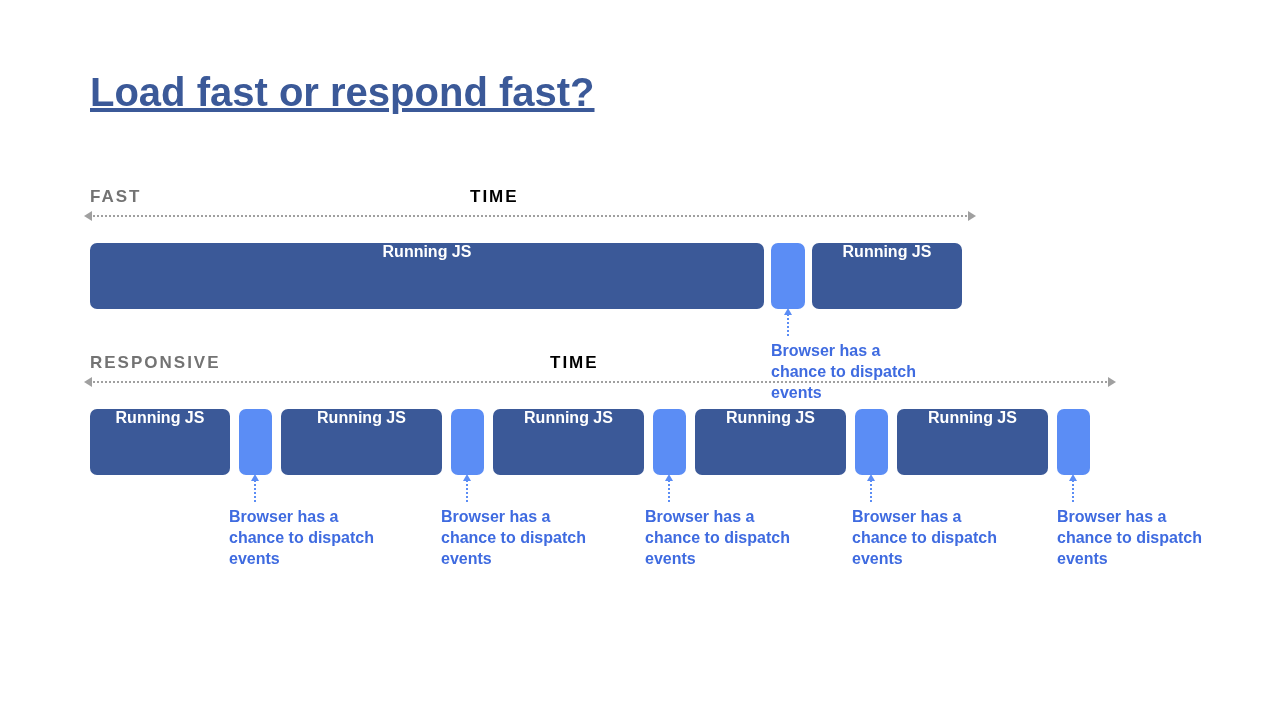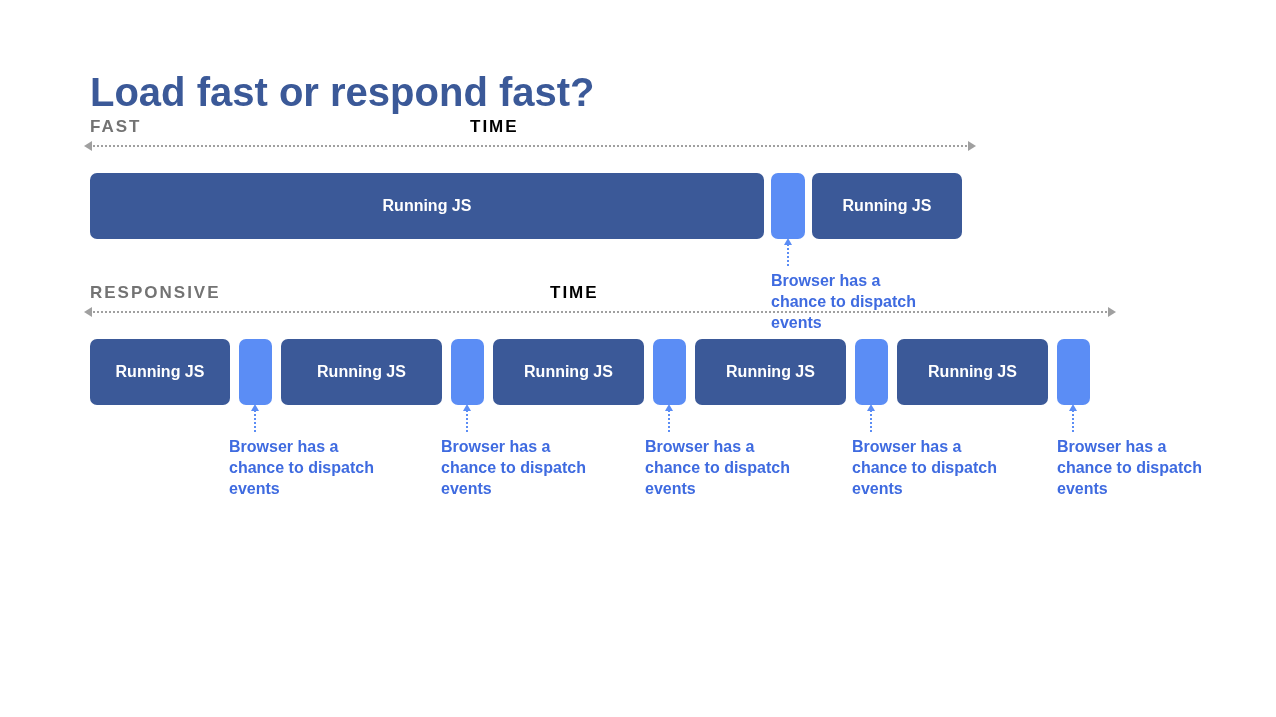--- a/index.html
+++ b/index.html
@@ -8,20 +8,22 @@
     background: #fff;
     width: 1276px;
     height: 717px;
     padding: 70px 80px 0 90px;
     position: relative;
   }
   .title {
     font-size: 40px;
     font-weight: 700;
     color: #3b5998;
+    margin-bottom: 70px;
+    text-decoration: underline;
   }
   .section { position: relative; }
   .section-header {
     display: flex;
     align-items: center;
     position: relative;
     height: 24px;
     margin-bottom: 6px;
   }
   .section-label {
@@ -52,21 +54,20 @@
     border-bottom: 5px solid transparent;
   }
   .axis::before { left: -6px; border-right: 8px solid #a0a0a0; }
   .axis::after  { right: -6px; border-left: 8px solid #a0a0a0; }
   .track { position: relative; height: 66px; }
   .block {
     position: absolute;
     top: 0; height: 66px;
     border-radius: 7px;
     display: flex;
-    align-items: center;
     justify-content: center;
     font-size: 16px;
     font-weight: 700;
     color: #fff;
   }
   .js   { background: #3b5998; }
   .gap  { background: #5b8df5; }
   .arrow-up {
     position: absolute;
     width: 0;

